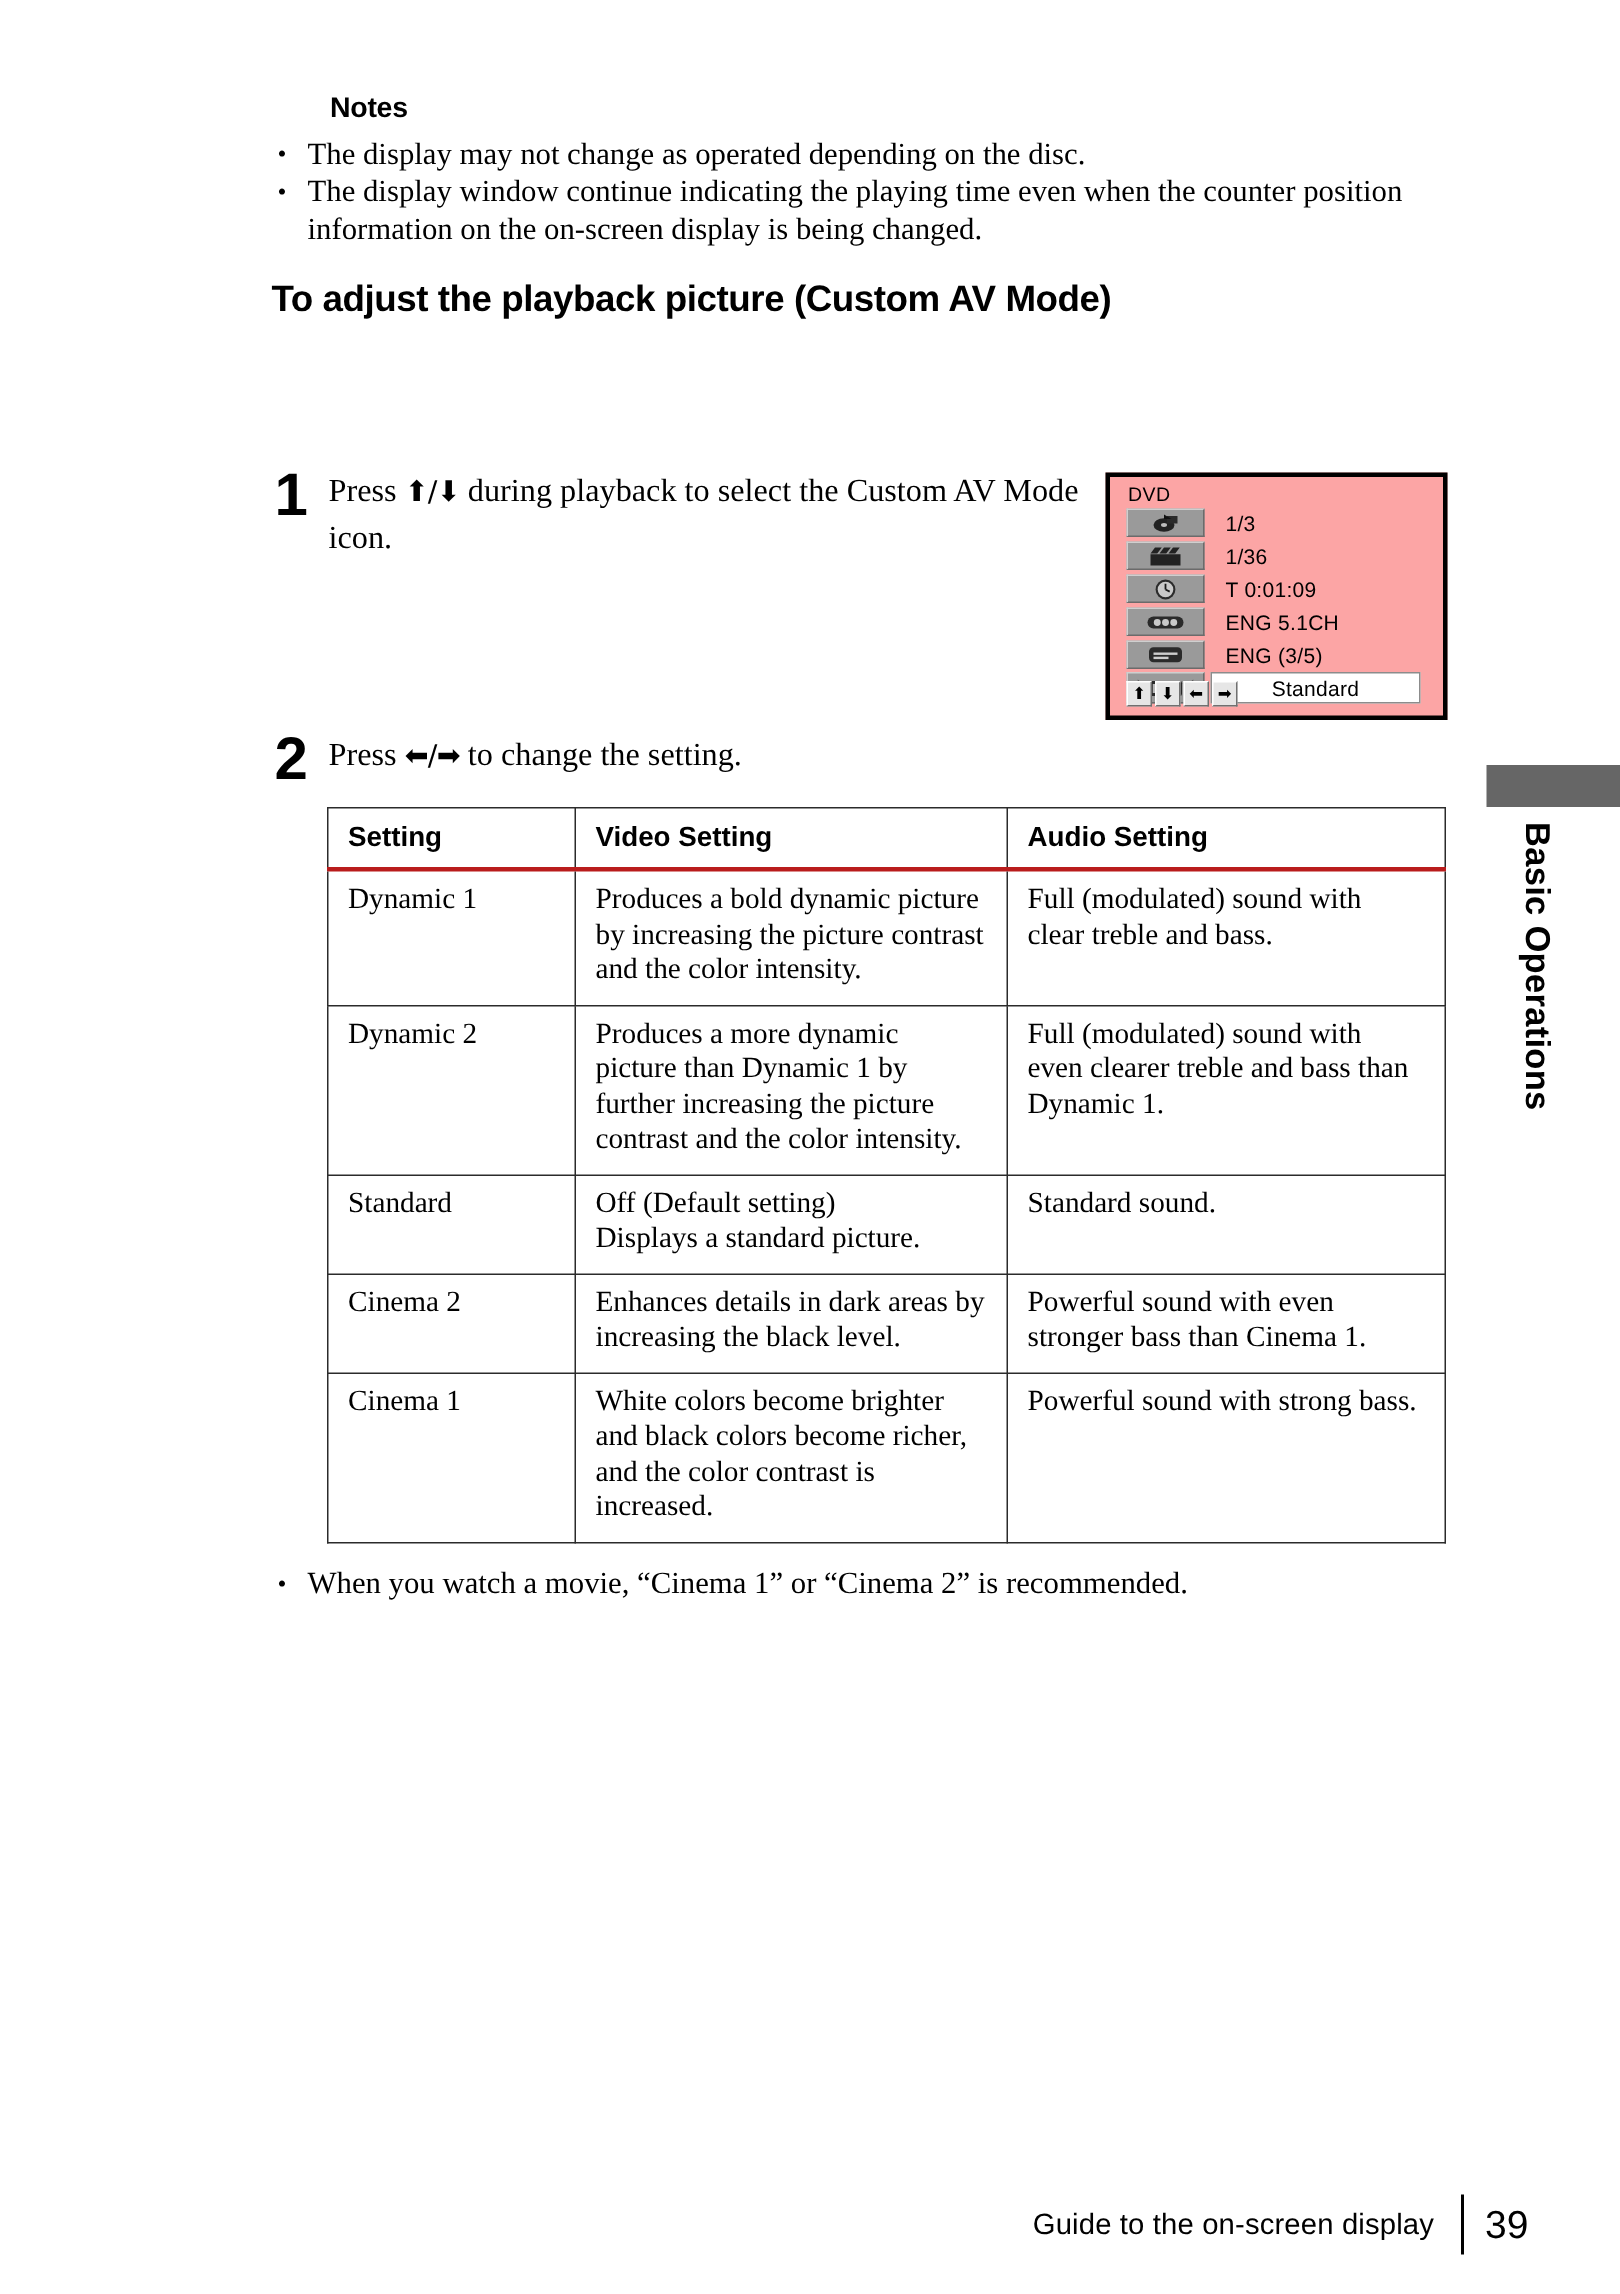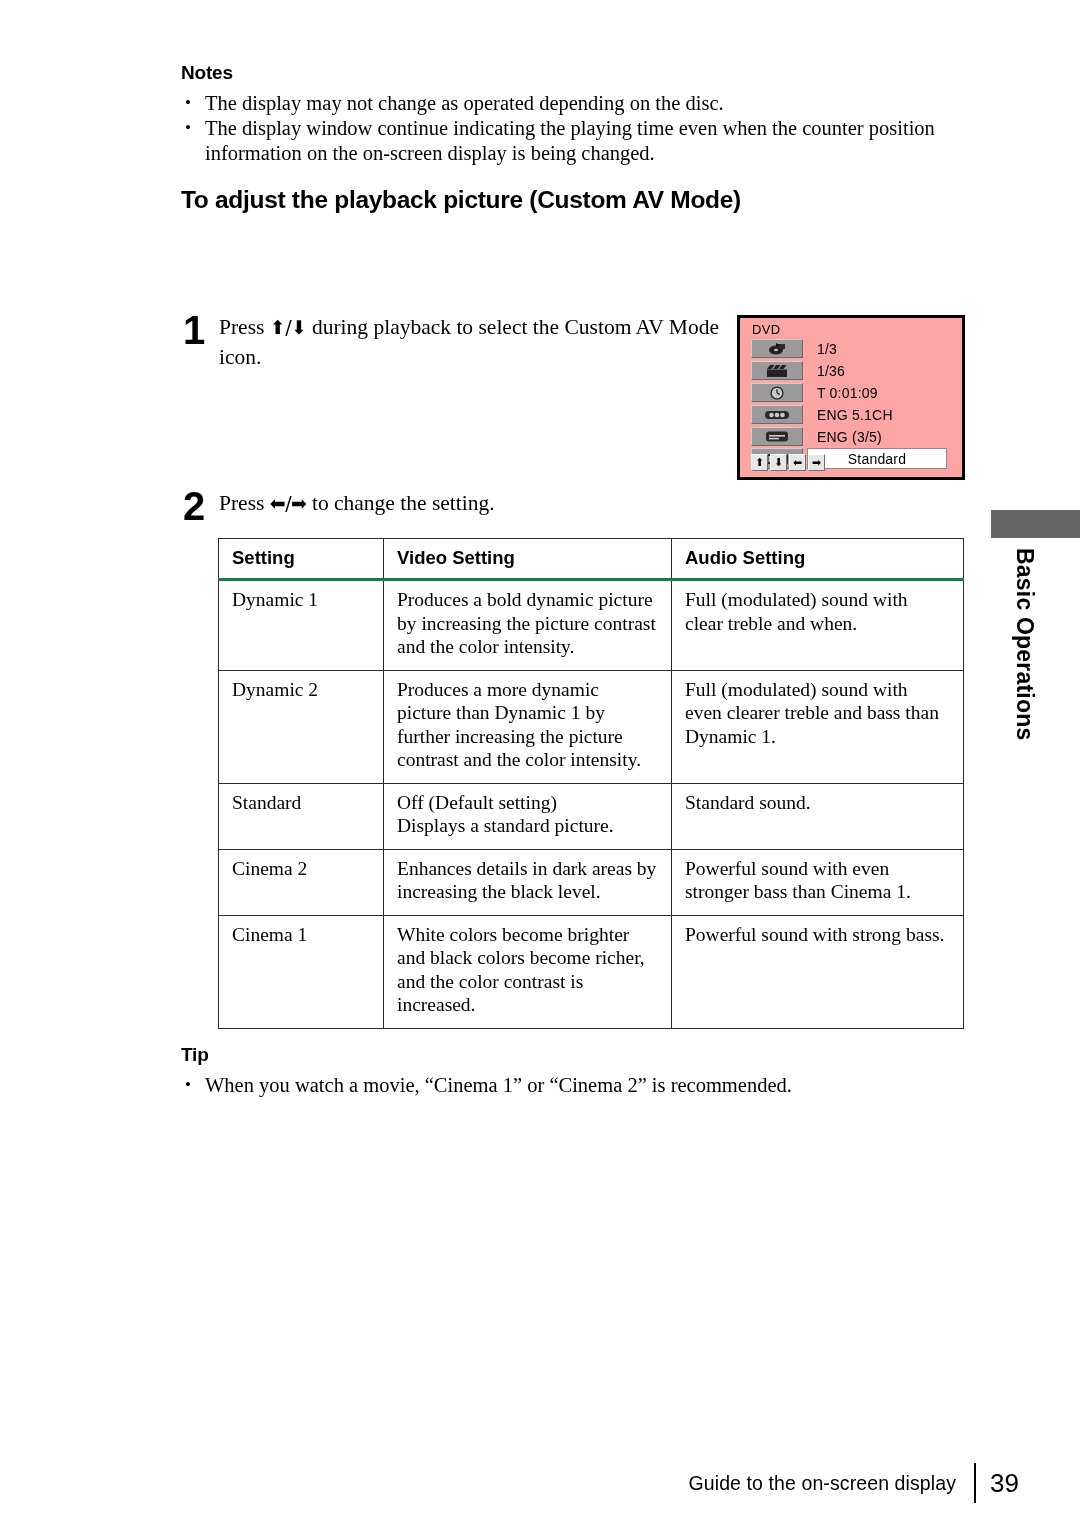--- a/index.html
+++ b/index.html
@@ -29,20 +29,21 @@
     left: 181px;
     top: 62px;
     width: 790px;
   }
   #notes-heading {
     font-family: "Liberation Sans", "DejaVu Sans", sans-serif;
     font-weight: bold;
     font-size: 19px;
     letter-spacing: -0.2px;
     margin-bottom: 7px;
+    margin-left: 39px;
   }
   .bullet-list {
     list-style: none;
     margin: 0;
     padding: 0;
   }
   .bullet-item {
     position: relative;
     padding-left: 24px;
     font-size: 20.5px;
@@ -220,21 +221,21 @@
     padding: 7px 11px 11px 13px;
     box-sizing: border-box;
   }
   #settings-table thead th {
     font-family: "Liberation Sans", "DejaVu Sans", sans-serif;
     font-weight: bold;
     font-size: 18.5px;
     text-align: left;
     padding-top: 8px;
     padding-bottom: 9px;
-    border-bottom: 3px solid #15803d;
+    border-bottom: 3px solid #b91c1c;
   }
   #settings-table tbody td {
     font-family: "Liberation Serif", "DejaVu Serif", serif;
     font-size: 19.5px;
     line-height: 23.5px;
   }
   .col-setting  { width: 165px; }
   .col-video    { width: 288px; }
   .col-audio    { width: 292px; }
   #settings-table tbody tr td { height: 1px; }
@@ -446,21 +447,21 @@
 
       <tr>
         <td>Dynamic 1</td>
         <td>
           <span class="cell-line">Produces a bold dynamic picture</span>
           <span class="cell-line">by increasing the picture contrast</span>
           <span class="cell-line">and the color intensity.</span>
         </td>
         <td>
           <span class="cell-line">Full (modulated) sound with</span>
-          <span class="cell-line">clear treble and when.</span>
+          <span class="cell-line">clear treble and bass.</span>
         </td>
       </tr>
 
       <tr>
         <td>Dynamic 2</td>
         <td>
           <span class="cell-line">Produces a more dynamic</span>
           <span class="cell-line">picture than Dynamic 1 by</span>
           <span class="cell-line">further increasing the picture</span>
           <span class="cell-line">contrast and the color intensity.</span>
@@ -504,21 +505,20 @@
           <span class="cell-line">increased.</span>
         </td>
         <td>
           <span class="cell-line">Powerful sound with strong bass.</span>
         </td>
       </tr>
     </tbody>
   </table>
 
   <div id="tip-section">
-    <div id="tip-heading">Tip</div>
     <ul class="bullet-list">
       <li class="bullet-item">
         <span class="dot">•</span>
         <span>When you watch a movie, “Cinema 1” or “Cinema 2” is recommended.</span>
       </li>
     </ul>
   </div>
 
   <div id="side-tab-block" style="background: rgb(102, 102, 102);"></div>
   <div id="side-tab-label">Basic Operations</div>

